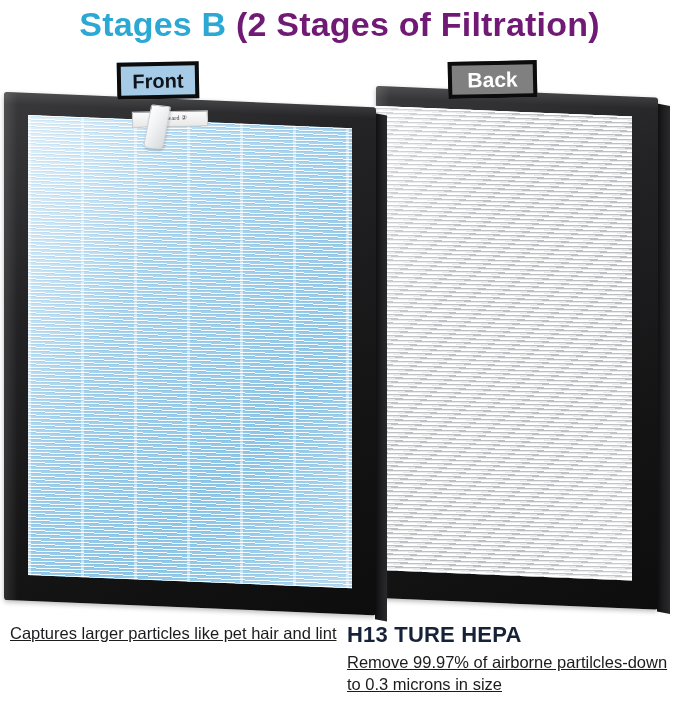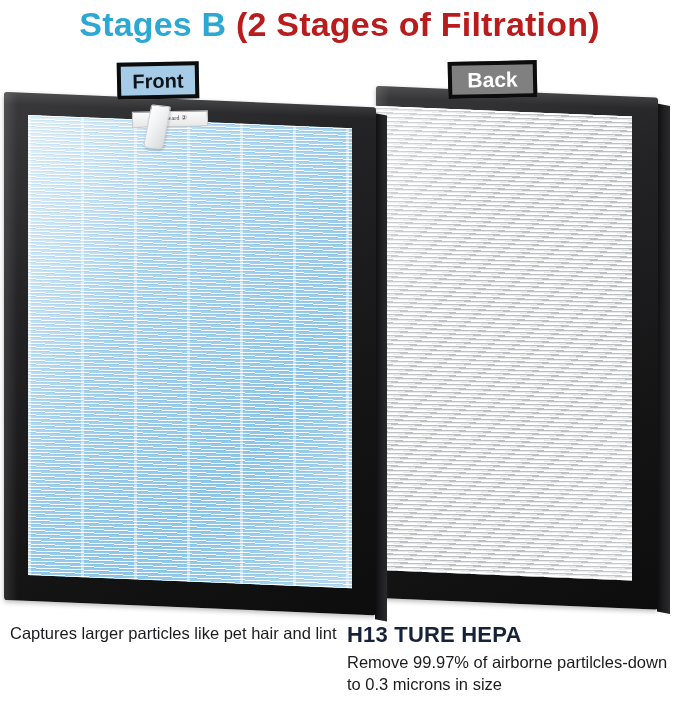--- a/index.html
+++ b/index.html
@@ -27,21 +27,21 @@
     white-space: nowrap;
   }
   .title-part {
     font-size: 34px;
     font-weight: 700;
     letter-spacing: 0.2px;
     line-height: 44px;
     display: inline;
   }
   .title-a { color: #2BA8D4; }
-  .title-b { color: #b91c1c; }
+  .title-b { color: #701a75; }
 
   
   .badge {
     position: absolute;
     border: 4px solid #0c0c0c;
     font-weight: 700;
     text-align: center;
     line-height: 1;
     display: flex;
     align-items: center;
@@ -261,20 +261,21 @@
     letter-spacing: 0.2px;
     line-height: 26px;
     margin: 0 0 3px 0;
     white-space: nowrap;
   }
   .caption-desc {
     font-size: 16.5px;
     color: #1c1c1e;
     line-height: 22px;
     margin: 0;
+    text-decoration: underline;
   }
 </style>
 </head>
 <body>
 
 <div class="title-bar">
   <span class="title-part title-a">Stages B</span><span class="title-part title-b"> (2 Stages of Filtration)</span>
 </div>
 
 <div class="stage">

